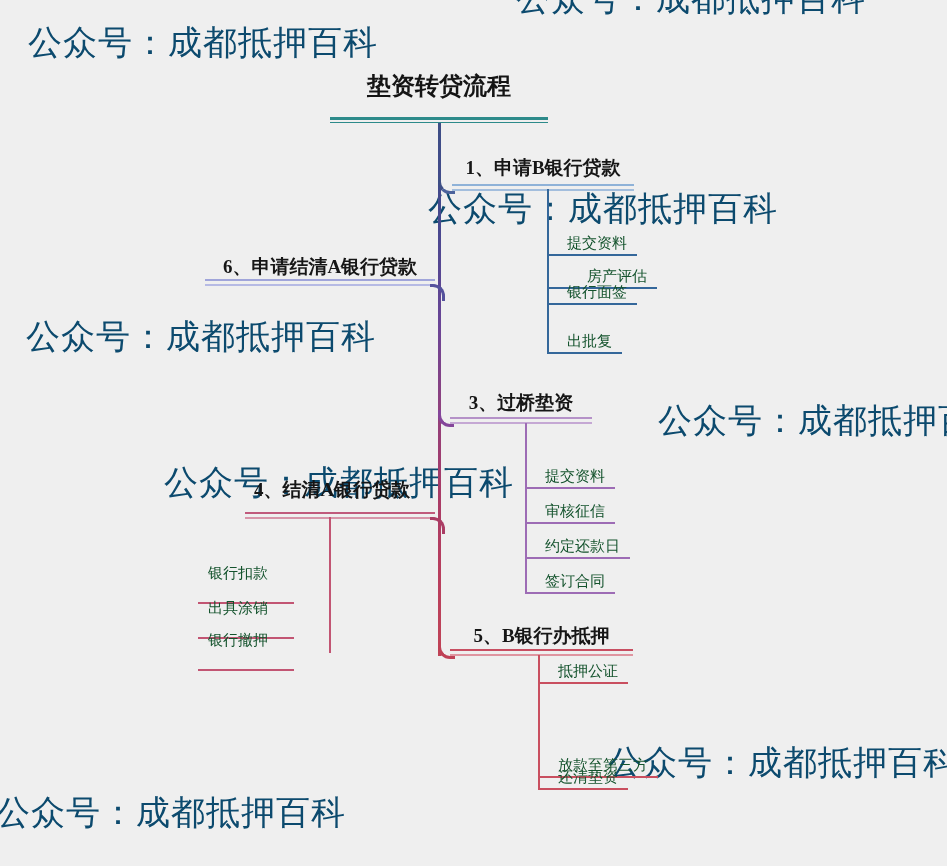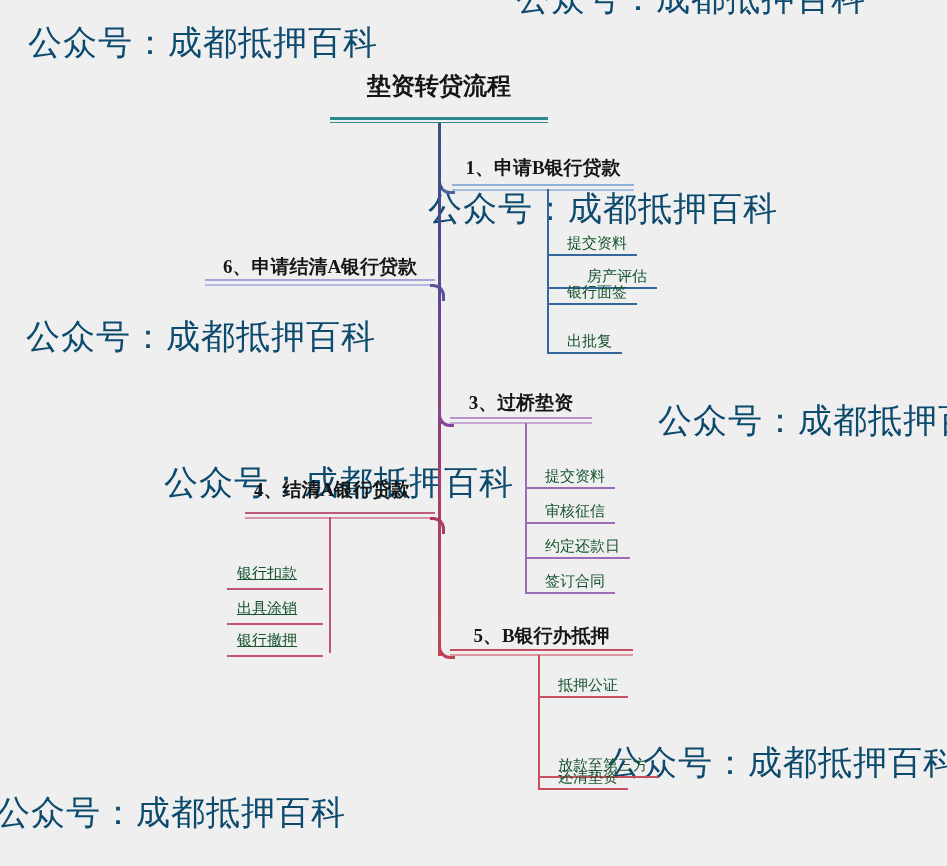--- a/index.html
+++ b/index.html
@@ -85,25 +85,25 @@
   
   .crow{
     position:absolute; z-index:2; font-size:15px; line-height:18px;
     color:#14532d; white-space:nowrap; padding:0 10px 2px 20px;
     border-bottom:2px solid #000;
   }
   .c-b1{left:547px; border-color:#34679a;}
   .c-b1.r0{top:234px;} .c-b1.r1{top:267px;padding-left:40px;} .c-b1.r2{top:283px;} .c-b1.r3{top:332px;}
   .c-b3{left:525px; border-color:#9d6cb5;}
   .c-b3.r0{top:467px;} .c-b3.r1{top:502px;} .c-b3.r2{top:537px;} .c-b3.r3{top:572px;}
-  .c-b4{right:624px; border-color:#c25573; line-height:20px;
-        padding:0 26px 5px 10px;text-decoration:underline;}
+  .c-b4{right:653px; border-color:#c25573; line-height:20px;
+        padding:0 26px 19px 10px;}
   .c-b4.r0{top:563px;} .c-b4.r1{top:598px;} .c-b4.r2{top:630px;}
   .c-b5{left:538px; border-color:#c94f5f;}
-  .c-b5.r0{top:676px;} .c-b5.r1{top:756px;} .c-b5.r2{top:768px;}
+  .c-b5.r0{top:662px;} .c-b5.r1{top:756px;} .c-b5.r2{top:768px;}
 </style>
 </head>
 <body>
 
 <div id="stage">
 
   <div class="wm wm1">公众号：成都抵押百科</div>
   <div class="wm wm2">公众号：成都抵押百科</div>
   <div class="wm wm3">公众号：成都抵押百科</div>
   <div class="wm wm4">公众号：成都抵押百科</div>

